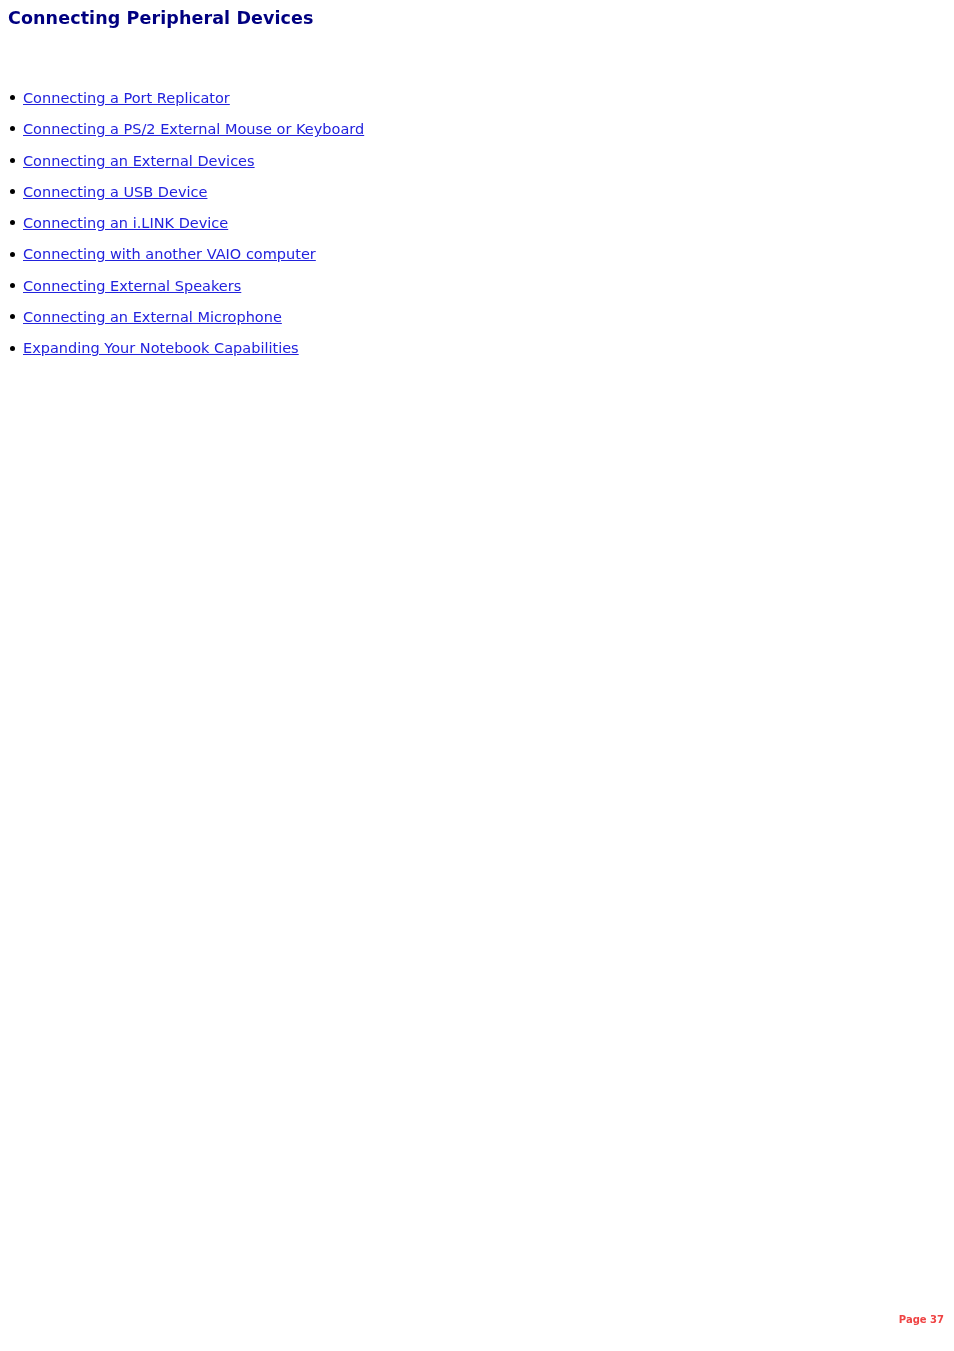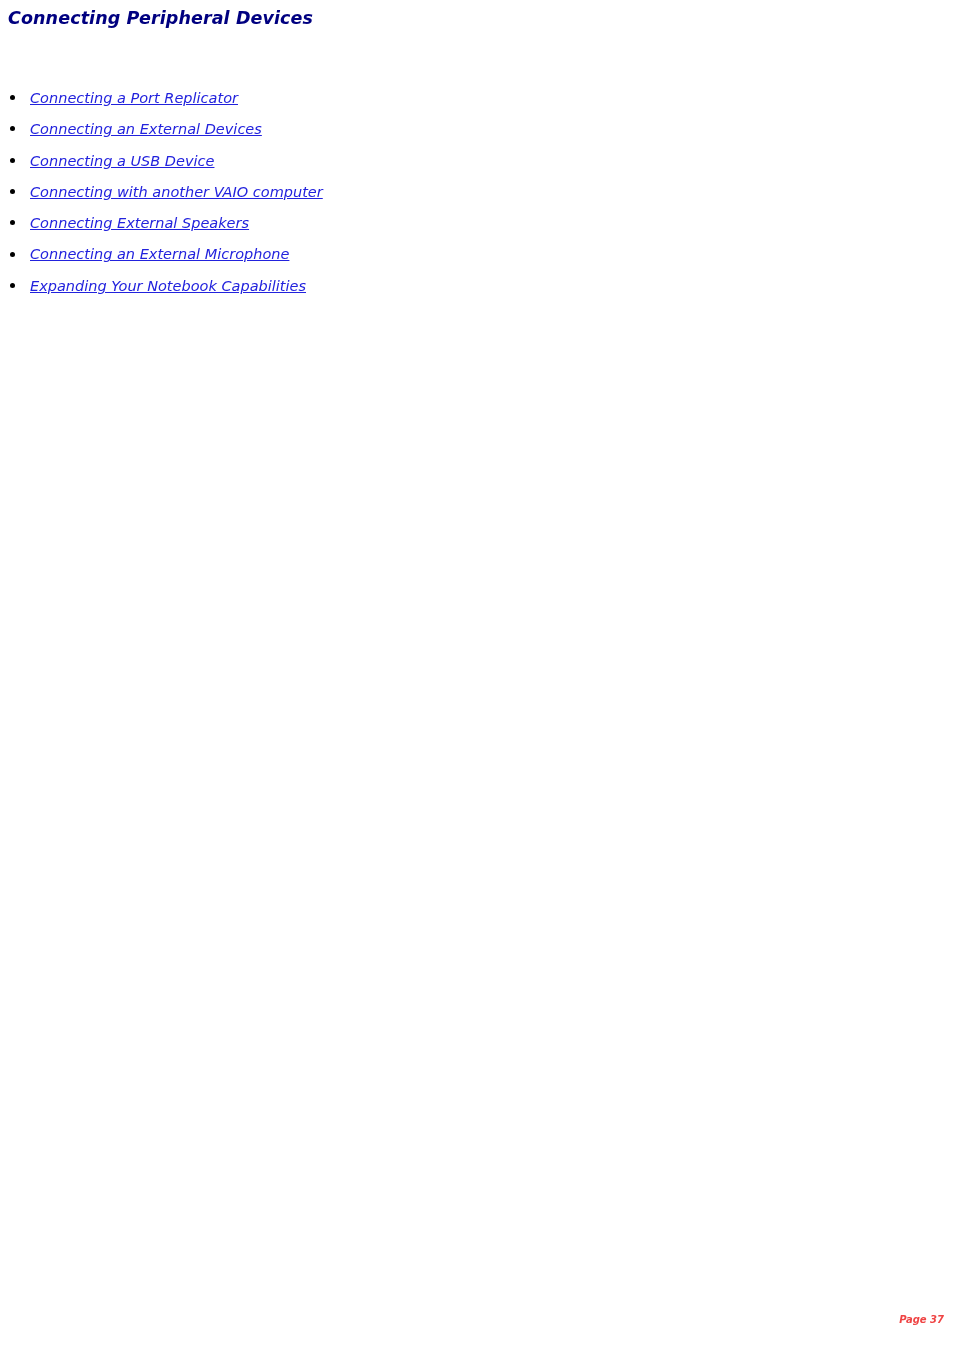--- a/index.html
+++ b/index.html
@@ -15,21 +15,20 @@
     color: #000000;
     position: relative;
     overflow: hidden;
   }
   .page {
     position: relative;
     width: 954px;
     height: 1307px;
     box-sizing: border-box;
     padding: 0;
-    font-style: italic;
   }
   .page-title {
     margin: 0;
     position: absolute;
     left: 8px;
     top: 7px;
     font-size: 17.5px;
     font-weight: bold;
     color: #000080;
     letter-spacing: 0.1px;
@@ -51,21 +50,21 @@
     top: 82px;
     margin: 0;
     padding: 0;
     list-style: none;
     width: 954px;
   }
   .link-list li {
     position: relative;
     height: 31.3px;
     line-height: 31.3px;
-    padding-left: 30px;
+    padding-left: 23px;
     margin: 0;
   }
   .bullet {
     position: absolute;
     left: 10px;
     top: 50%;
     width: 5px;
     height: 5px;
     margin-top: -2.5px;
     background: #000000;
@@ -97,25 +96,33 @@
   <h1 class="page-title">Connecting Peripheral Devices</h1>
 
 
   <ul class="link-list">
     <li>
       <span class="bullet"></span>
       <a href="#">Connecting a Port Replicator</a>
     </li>
     <li>
       <span class="bullet"></span>
+      <a href="#">Connecting a PS/2 External Mouse or Keyboard</a>
+    </li>
+    <li>
+      <span class="bullet"></span>
       <a href="#">Connecting an External Devices</a>
     </li>
     <li>
       <span class="bullet"></span>
       <a href="#">Connecting a USB Device</a>
+    </li>
+    <li>
+      <span class="bullet"></span>
+      <a href="#">Connecting an i.LINK Device</a>
     </li>
     <li>
       <span class="bullet"></span>
       <a href="#">Connecting with another VAIO computer</a>
     </li>
     <li>
       <span class="bullet"></span>
       <a href="#">Connecting External Speakers</a>
     </li>
     <li>

